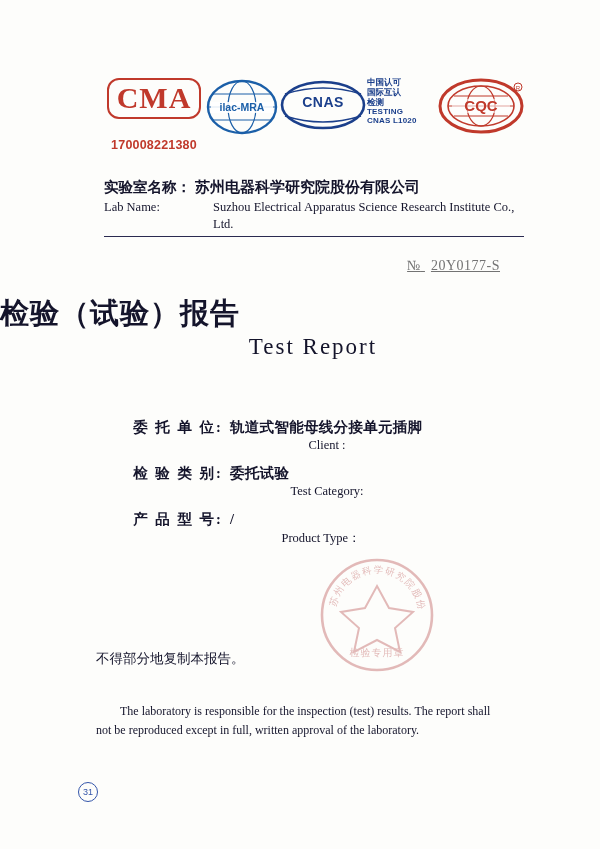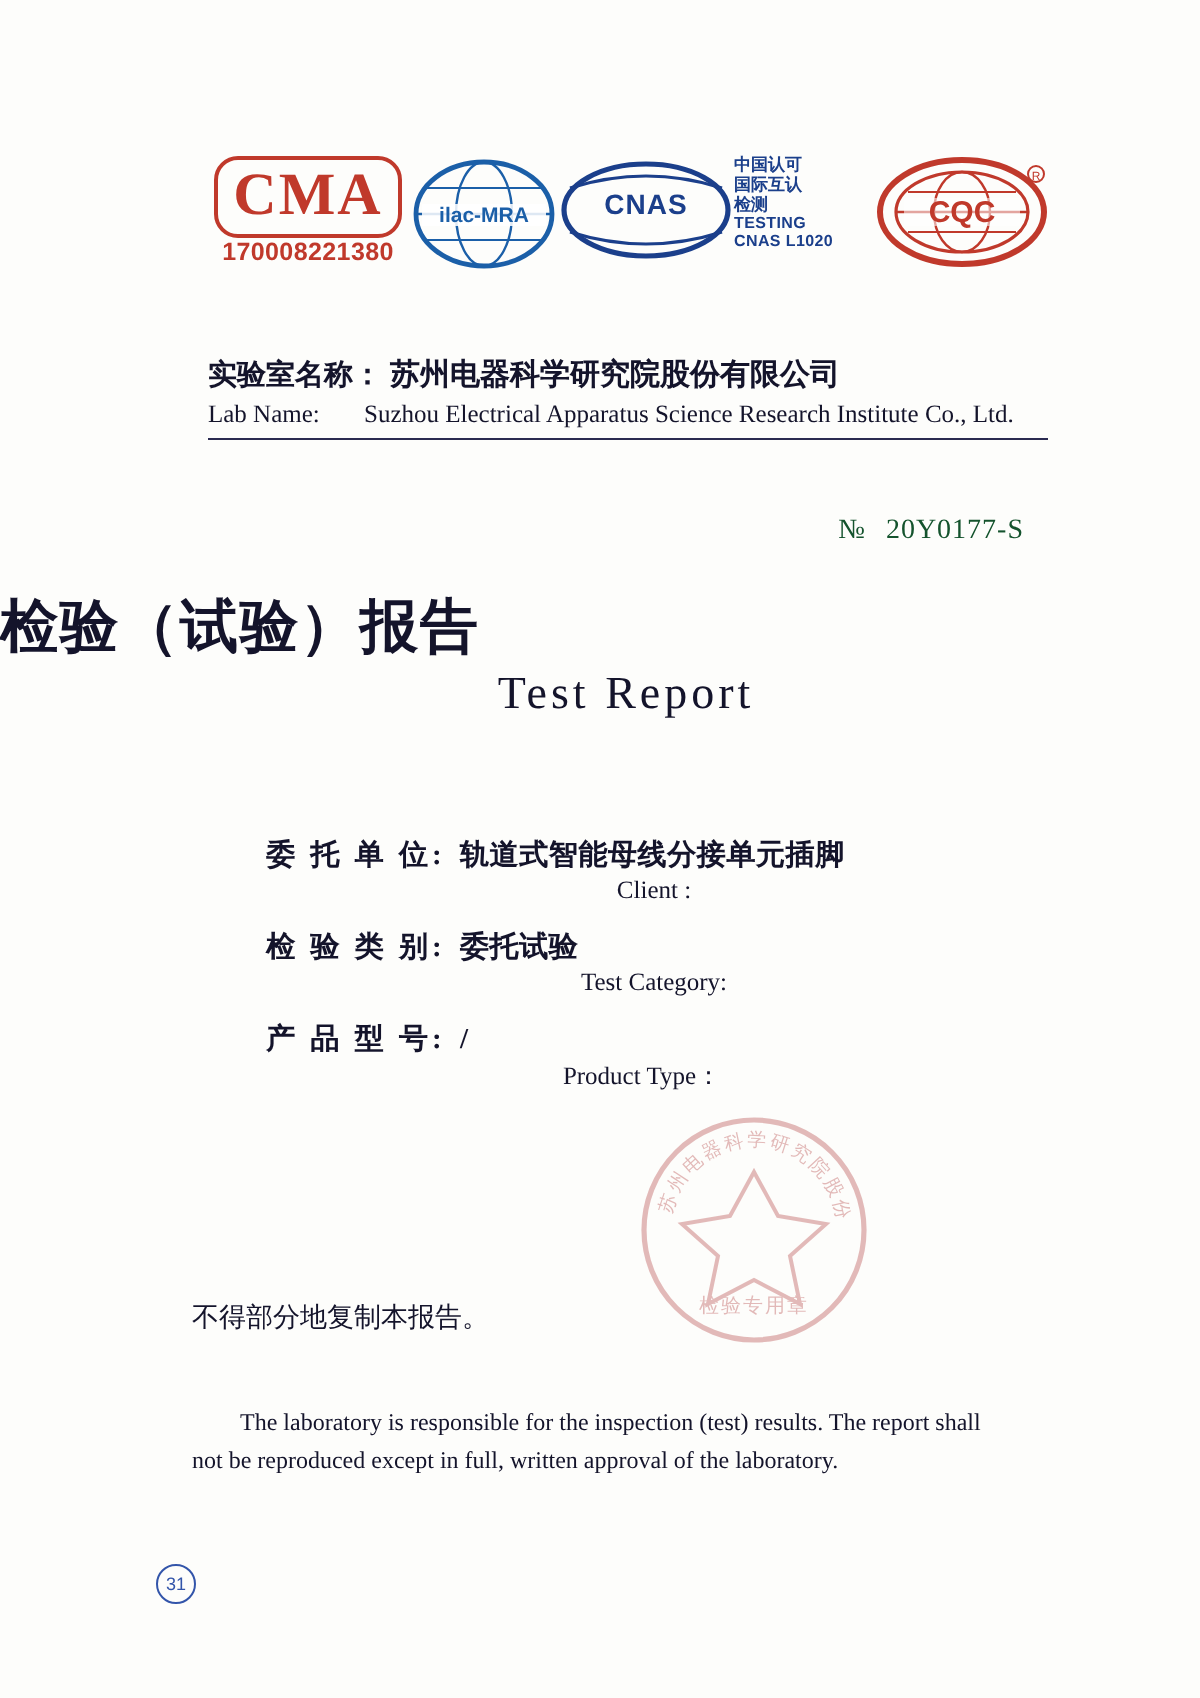--- a/index.html
+++ b/index.html
@@ -49,21 +49,21 @@
     letter-spacing: 1px;
     padding: 3px 2px 4px 2px;
     display: inline-block;
     width: 86px;
   }
   .cma-num {
     color: #c0392b;
     font-weight: bold;
     font-size: 12.5px;
     letter-spacing: 0.2px;
-    margin-top: 1px;
+    margin-top: 20px;
     font-family: "Liberation Sans", sans-serif;
   }
 
   
   .ilac {
     width: 74px;
     height: 58px;
     position: relative;
   }
   .ilac svg { display: block; }
@@ -123,20 +123,21 @@
   .lab-cn-value {
     font-size: 15px;
     font-weight: bold;
     margin-left: 4px;
     color: #14142b;
   }
   .lab-line2 {
     display: flex;
     align-items: baseline;
     margin-top: 2px;
+    gap: 31px;
   }
   .lab-en-label {
     font-size: 12.5px;
     width: 78px;
     flex: 0 0 78px;
     color: #14142b;
   }
   .lab-en-value {
     font-size: 12.5px;
     line-height: 1.35;
@@ -147,24 +148,25 @@
     left: 0;
     right: 0;
     bottom: -4px;
     border-bottom: 1.2px solid #2a2a50;
   }
 
   
   .reportno {
     position: absolute;
     top: 258px;
-    right: 88px;
+    right: 100px;
     font-size: 14px;
     letter-spacing: 0.5px;
-    color: #14532d;
+    color: #737373;
+    text-decoration: underline;
   }
   .reportno .no-mark {
     font-size: 14px;
     text-decoration: none;
   }
   .reportno .no-val { margin-left: 6px; }
 
   
   .title-cn {
     position: absolute;

